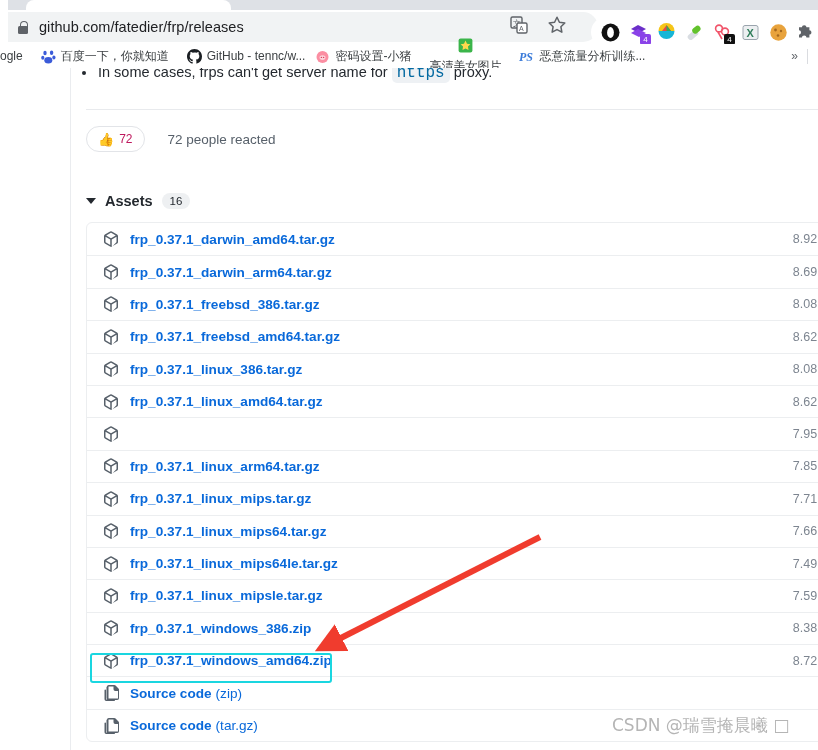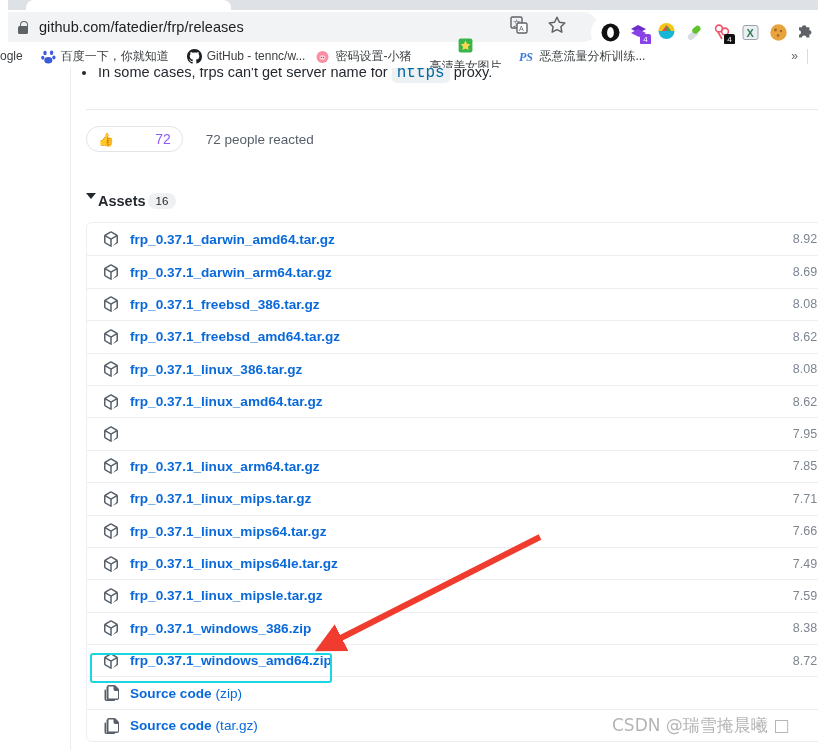--- a/index.html
+++ b/index.html
@@ -232,34 +232,34 @@
     display: flex;
     align-items: center;
     gap: 5px;
     border: 1px solid #e2e4e8;
     border-radius: 14px;
     height: 24px;
     padding: 0 11px;
     background: #fff;
   }
   .thumb { font-size: 13px; line-height: 1; }
-  .reaction-count { font-size: 14px; color: #8b5cf6; margin-left: 36px; }
+  .reaction-count { font-size: 12px; color: #be185d; }
   .reaction-text {
     margin-left: 23px;
     font-size: 13.5px;
     color: #57606a;
     text-align: center;
   }
 
   .assets-header {
     position: absolute;
     left: 86px; top: 125px;
     display: flex;
-    align-items: flex-start;
-    gap: 2px;
+    align-items: center;
+    gap: 9px;
   }
   .caret {
     width: 0; height: 0;
     border-left: 5px solid transparent;
     border-right: 5px solid transparent;
     border-top: 6px solid #24292f;
   }
   .assets-label {
     font-size: 14.5px;
     font-weight: bold;

